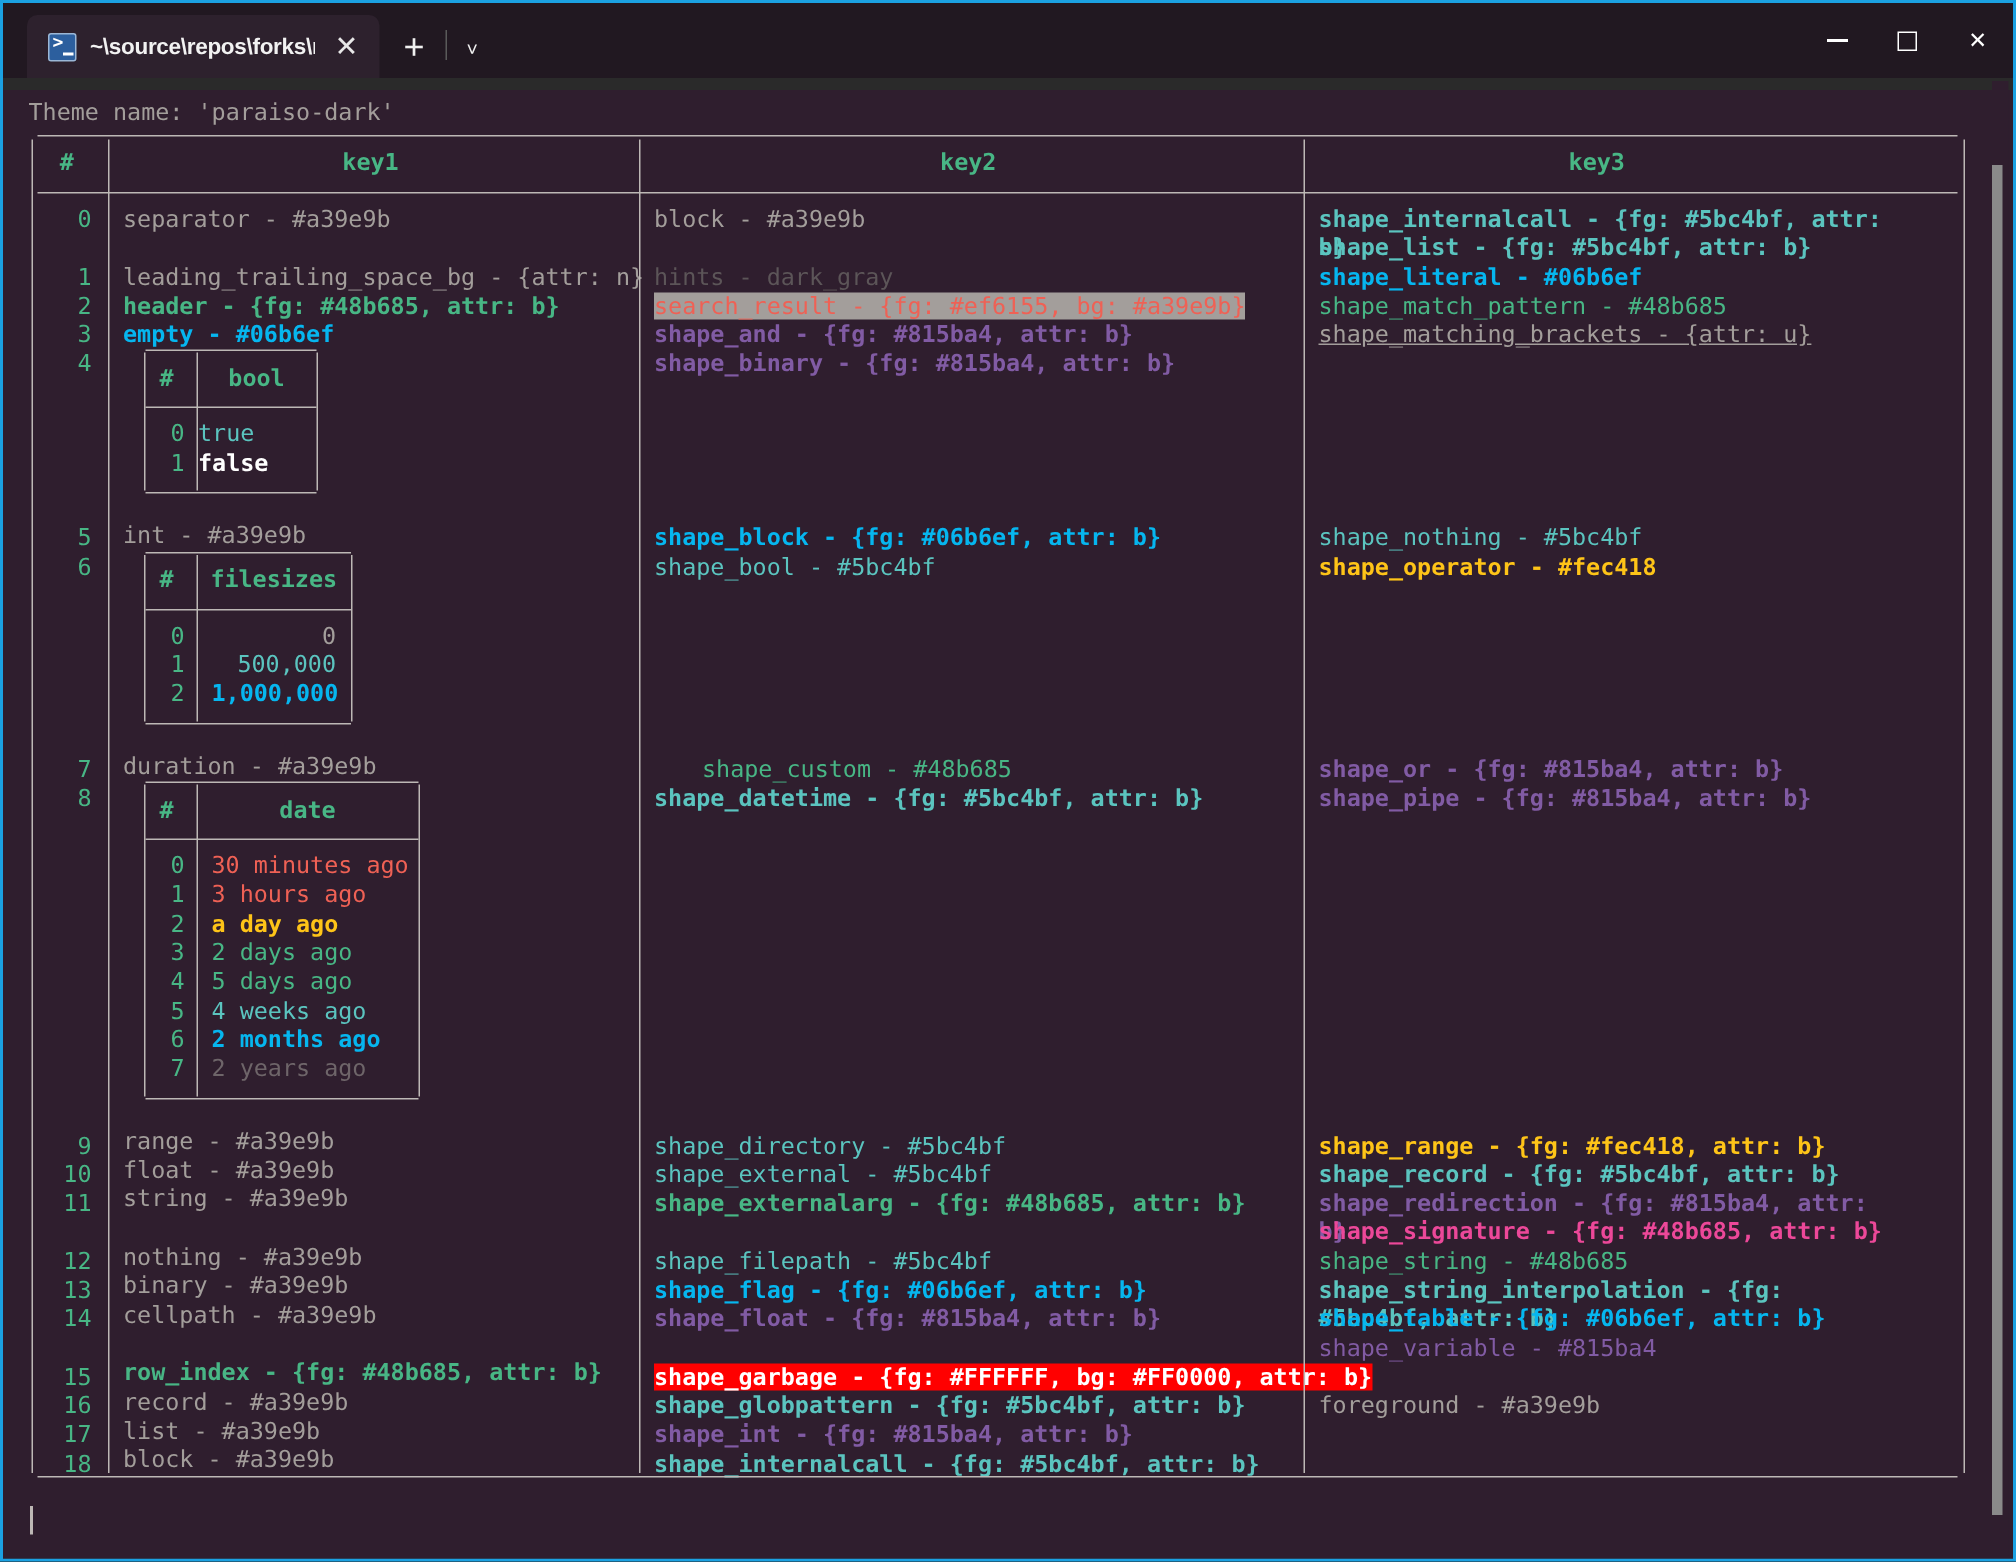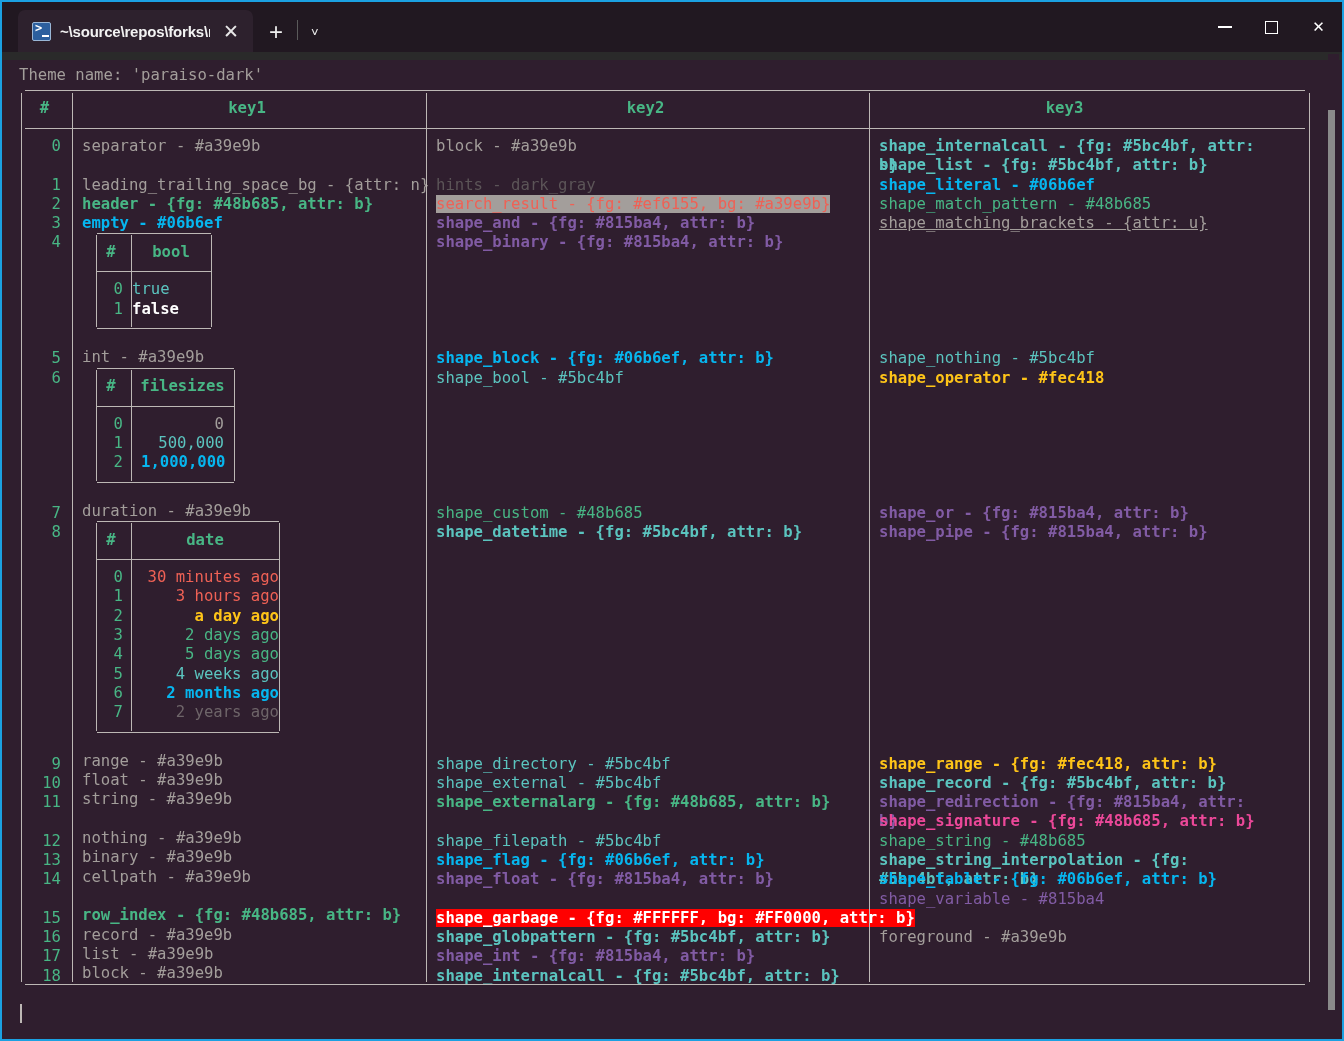--- a/index.html
+++ b/index.html
@@ -320,23 +320,23 @@
                   <div style="width: 40px; flex: 0 0 40px;">
                     <div class="idx" style="padding-right: 8px;">0</div>
                     <div class="idx" style="padding-right: 8px;">1</div>
                     <div class="idx" style="padding-right: 8px;">2</div>
                     <div class="idx" style="padding-right: 8px;">3</div>
                     <div class="idx" style="padding-right: 8px;">4</div>
                     <div class="idx" style="padding-right: 8px;">5</div>
                     <div class="idx" style="padding-right: 8px;">6</div>
                     <div class="idx" style="padding-right: 8px;">7</div>
                   </div>
-                  <div style="width: 148px; flex: 0 0 148px; padding-left: 10px; text-align: right;">
+                  <div style="width: 148px; flex: 0 0 148px; padding-left: 10px;">
                     <div class="ln" style="color: rgb(239, 97, 85);">30 minutes ago</div>
-                    <div class="ln" style="color: rgb(239, 97, 85); margin-left: 24px;">3 hours ago</div>
+                    <div class="ln" style="color: rgb(239, 97, 85);">3 hours ago</div>
                     <div class="ln" style="color: rgb(254, 196, 24); font-weight: bold;">a day ago</div>
                     <div class="ln" style="color: rgb(72, 182, 133);">2 days ago</div>
                     <div class="ln" style="color: rgb(72, 182, 133);">5 days ago</div>
                     <div class="ln" style="color: rgb(91, 196, 191);">4 weeks ago</div>
                     <div class="ln" style="color: rgb(6, 182, 239); font-weight: bold;">2 months ago</div>
                     <div class="ln" style="color: rgb(110, 101, 105);">2 years ago</div>
                   </div>
                 </div>
                 <div class="sb" style="left: 6px; top: 0px; width: 182px; height: 1px;"></div>
                 <div class="sb" style="left: 6px; top: 38px; width: 182px; height: 1px;"></div>
@@ -358,21 +358,21 @@
             <div class="ln" style="color: transparent;">&nbsp;</div>
             <div class="ln" style="color: transparent;">&nbsp;</div>
             <div class="ln"><span style="color: rgb(6, 182, 239); font-weight: bold;">shape_block - {fg: #06b6ef, attr: b}</span></div>
             <div class="ln"><span style="color: rgb(91, 196, 191);">shape_bool - #5bc4bf</span></div>
             <div class="ln" style="color: transparent;">&nbsp;</div>
             <div class="ln" style="color: transparent;">&nbsp;</div>
             <div class="ln" style="color: transparent;">&nbsp;</div>
             <div class="ln" style="color: transparent;">&nbsp;</div>
             <div class="ln" style="color: transparent;">&nbsp;</div>
             <div class="ln" style="color: transparent;">&nbsp;</div>
-            <div class="ln"><span style="color: rgb(72, 182, 133);">shape_custom - #48b685</span></div>
+            <div class="ln"><span style="color: rgb(72, 182, 133); margin-left: 32px;">shape_custom - #48b685</span></div>
             <div class="ln"><span style="color: rgb(91, 196, 191); font-weight: bold;">shape_datetime - {fg: #5bc4bf, attr: b}</span></div>
             <div class="ln" style="color: transparent;">&nbsp;</div>
             <div class="ln" style="color: transparent;">&nbsp;</div>
             <div class="ln" style="color: transparent;">&nbsp;</div>
             <div class="ln" style="color: transparent;">&nbsp;</div>
             <div class="ln" style="color: transparent;">&nbsp;</div>
             <div class="ln" style="color: transparent;">&nbsp;</div>
             <div class="ln" style="color: transparent;">&nbsp;</div>
             <div class="ln" style="color: transparent;">&nbsp;</div>
             <div class="ln" style="color: transparent;">&nbsp;</div>

